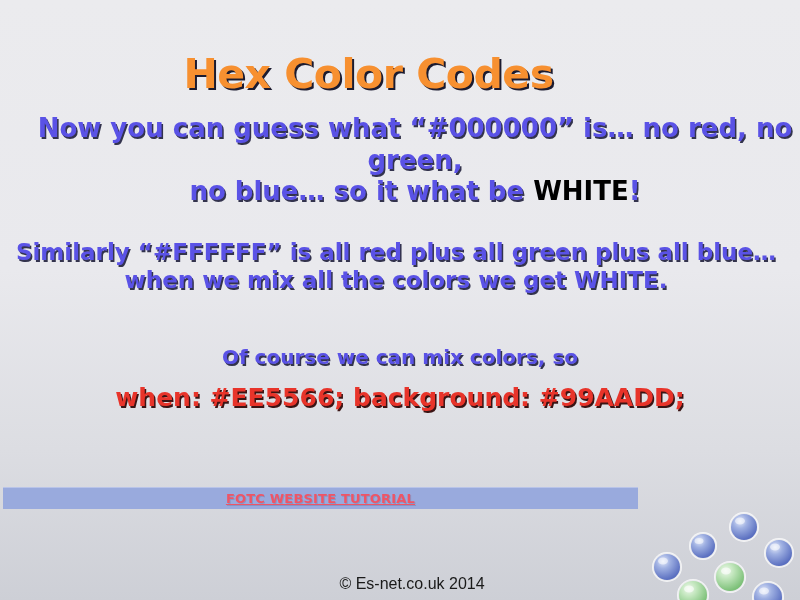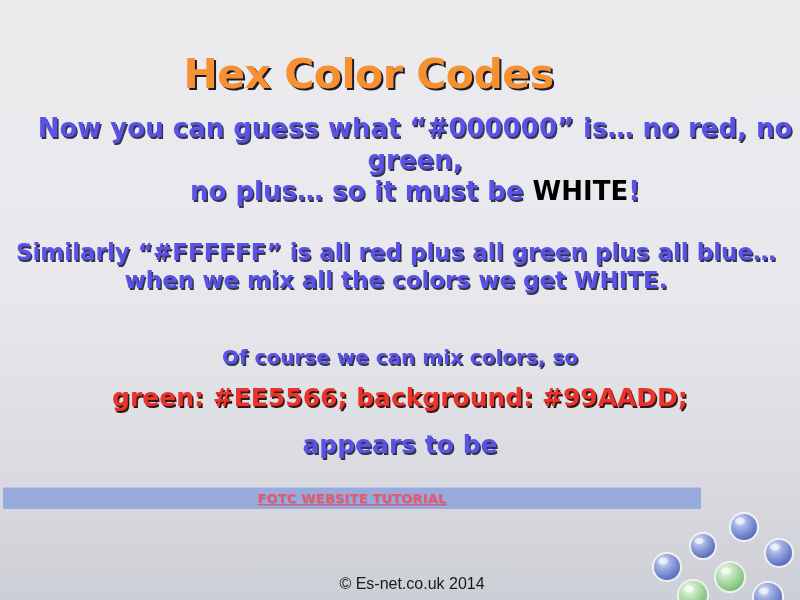--- a/index.html
+++ b/index.html
@@ -100,21 +100,21 @@
     color: #e8342a;
     text-shadow: 1.5px 1.5px 0 #3a1414;
     white-space: nowrap;
   }
 
   
   #demo-bar {
     position: absolute;
     left: 3px;
     top: 487px;
-    width: 698px;
+    width: 635px;
     height: 22px;
     background: #99aadd;
     border-top: 1px solid #b9c4e8;
     box-sizing: border-box;
     text-align: center;
   }
   #demo-link {
     display: inline-block;
     margin-top: 2px;
     font-family: "DejaVu Sans", sans-serif;
@@ -195,30 +195,29 @@
       <circle cx="128" cy="92" r="16" fill="url(#ghalo)"></circle>
       <circle cx="128" cy="92" r="14" fill="url(#gblue)"></circle>
       <ellipse cx="124" cy="86" rx="5" ry="3.5" fill="#ffffff" opacity="0.55"></ellipse>
     </g>
   </svg>
 
   <div id="title">Hex Color Codes</div>
 
   <div id="para1" class="para">
     <span>Now you can guess what “#000000” is… no red, no green,</span><br>
-    <span>no plus… so it must be </span><span class="kw-black">WHITE</span><span class="kw-bang">!</span>
+    <span>no blue… so it what be </span><span class="kw-black">WHITE</span><span class="kw-bang">!</span>
   </div>
 
   <div id="para2" class="para">Similarly “#FFFFFF” is all red plus all green plus all blue… when we mix all the colors we get WHITE.</div>
 
   <div id="para3" class="para">Of course we can mix colors, so</div>
 
-  <div id="codeline">green: #EE5566; background: #99AADD;</div>
-
-  <div id="para4" class="para">appears to be</div>
+  <div id="codeline">when: #EE5566; background: #99AADD;</div>
+
 
   <div id="demo-bar">
     <span id="demo-link">FOTC WEBSITE TUTORIAL</span>
   </div>
 
   <div id="footer">© Es-net.co.uk 2014</div>
 
 </div>
 
 </body></html>

